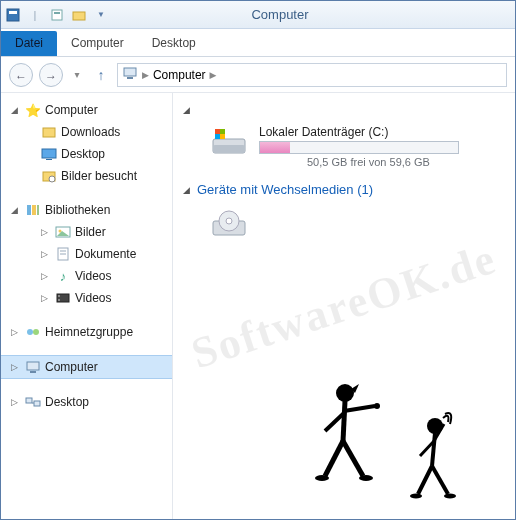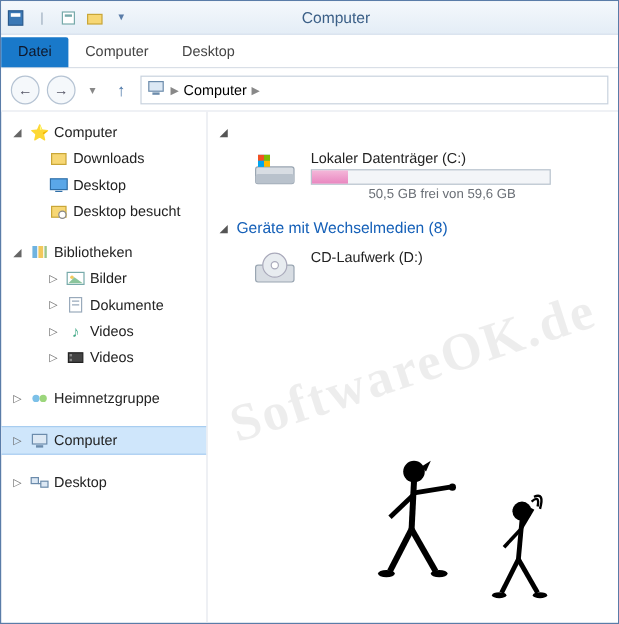--- a/index.html
+++ b/index.html
@@ -117,21 +117,21 @@
           </span>
           <span>Desktop</span>
         </div>
       <div class="tree-item indent">
           <span class="ico">
             <svg width="16" height="14">
               <rect x="2" y="3" width="12" height="9" fill="#f7d774" stroke="#c9a637"></rect>
               <circle cx="11" cy="10" r="3" fill="#fff" stroke="#888"></circle>
             </svg>
           </span>
-          <span>Desktop besucht</span>
+          <span>Bilder besucht</span>
         </div>
       <div class="tree-spacer"></div>
       <div class="tree-item">
           <span class="exp">◢</span>
           <span class="ico">
             <svg width="16" height="14">
               <rect x="2" y="2" width="4" height="10" fill="#6fb3e0"></rect>
               <rect x="7" y="2" width="4" height="10" fill="#f2c85b"></rect>
               <rect x="12" y="2" width="2" height="10" fill="#9cc58b"></rect>
             </svg>
@@ -234,33 +234,30 @@
           <div class="drive-name">Lokaler Datenträger (C:)</div>
           <div class="capacity-bar">
               <div class="fill"></div>
             </div>
           <div class="drive-sub">50,5 GB frei von 59,6 GB</div>
         </div>
       </div>
 
       <div class="section-header">
           <span class="exp">◢</span>
-          <span>Geräte mit Wechselmedien (8)</span>
+          <span>Geräte mit Wechselmedien (1)</span>
         </div>
       <div class="drive">
         <div class="drive-icon">
             <svg width="40" height="36">
               <rect x="4" y="14" width="32" height="14" rx="2" fill="#d8dde3" stroke="#9aa6b2"></rect>
               <circle cx="20" cy="14" r="10" fill="#e8ecf0" stroke="#aab"></circle>
               <circle cx="20" cy="14" r="3" fill="#fff" stroke="#aab"></circle>
             </svg>
           </div>
-        <div class="drive-info">
-          <div class="drive-name">CD-Laufwerk (D:)</div>
-        </div>
       </div>
 
       <svg class="stickmen" width="180" height="140">
         <g transform="translate(20,10)" fill="#000">
           <circle cx="30" cy="12" r="9"></circle>
           <path d="M36 8 L44 3 L40 12 Z"></path>
           <line x1="30" y1="20" x2="28" y2="60" stroke="#000" stroke-width="5"></line>
           <line x1="29" y1="30" x2="60" y2="25" stroke="#000" stroke-width="4"></line>
           <circle cx="62" cy="25" r="3"></circle>
           <line x1="29" y1="32" x2="10" y2="50" stroke="#000" stroke-width="4"></line>

